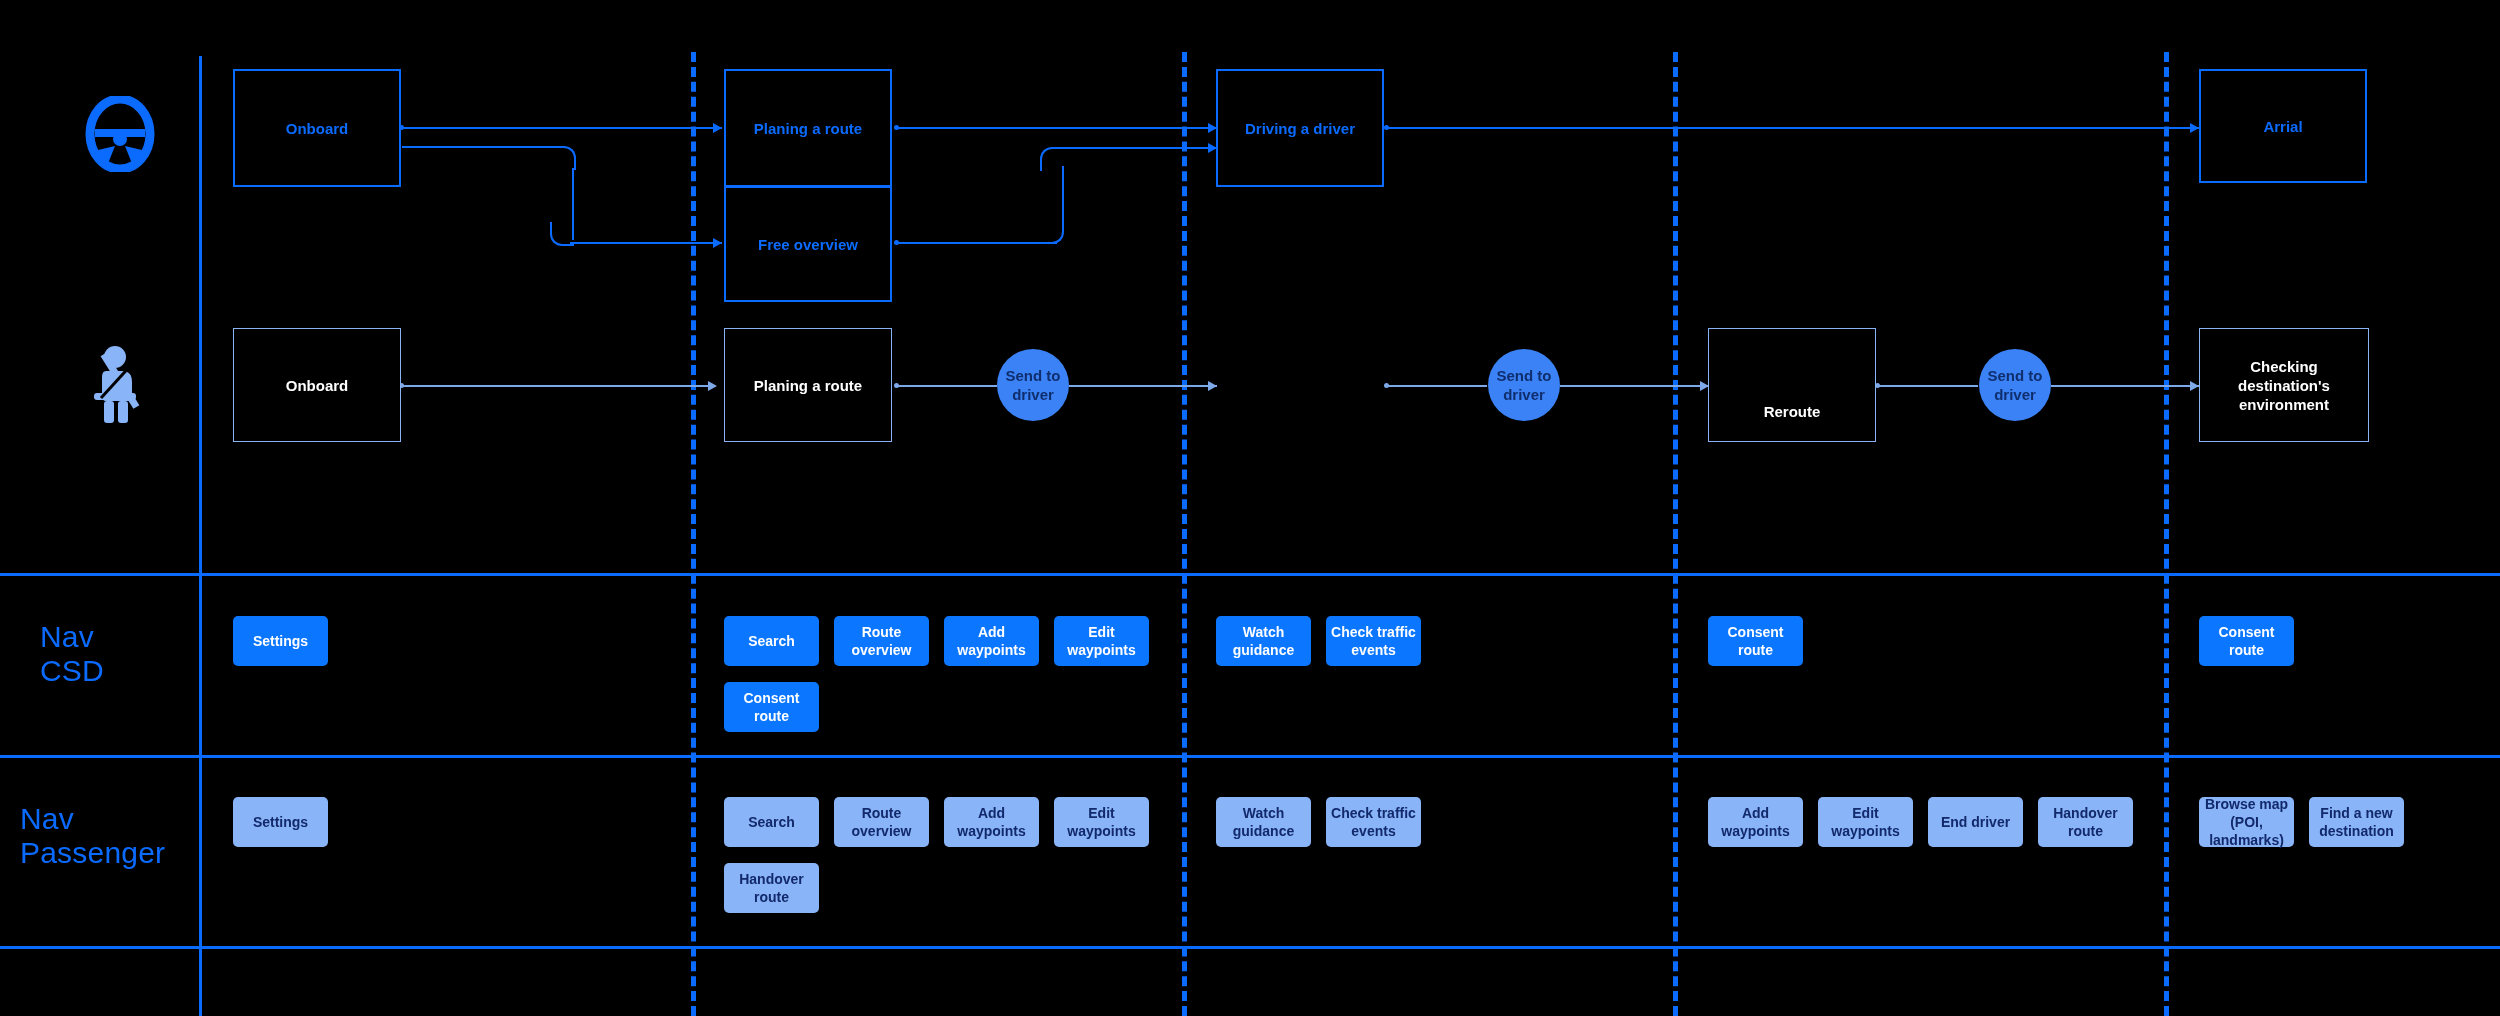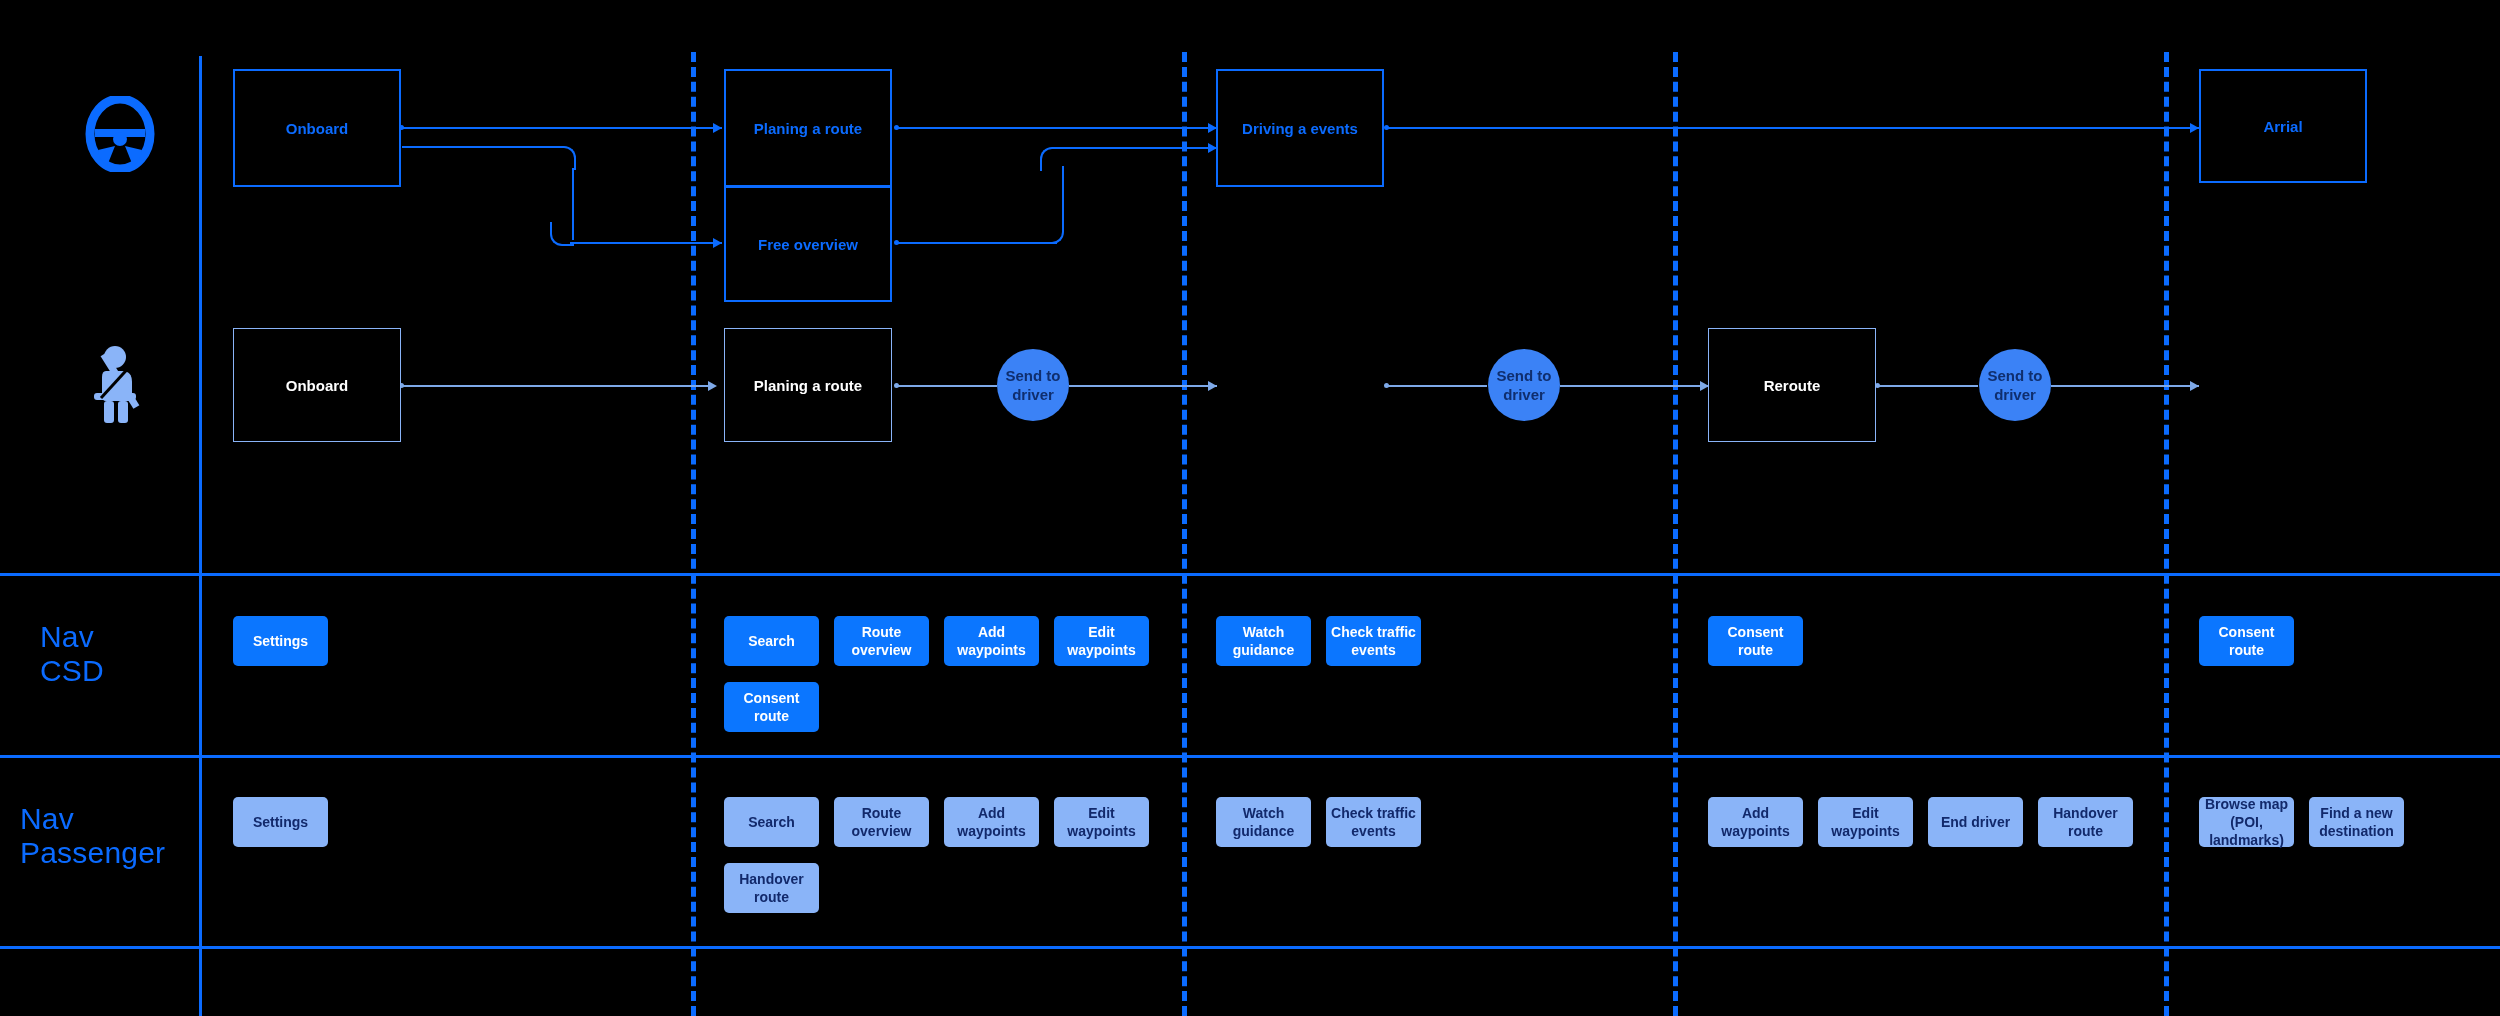--- a/index.html
+++ b/index.html
@@ -138,21 +138,21 @@
   <div class="fbox driver" style="left:233px;top:69px;width:168px;height:118px;">
     <span>Onboard</span>
   </div>
   <div class="fbox driver" style="left:724px;top:69px;width:168px;height:118px;">
     <span>Planing a route</span>
   </div>
   <div class="fbox driver" style="left:724px;top:186px;width:168px;height:116px;">
     <span>Free overview</span>
   </div>
   <div class="fbox driver" style="left:1216px;top:69px;width:168px;height:118px;">
-    <span>Driving a events</span>
+    <span>Driving a driver</span>
   </div>
   <div class="fbox driver" style="left:2199px;top:69px;width:168px;height:114px;">
     <span>Arrial</span>
   </div>
 
   <div class="conn-l" style="left:402px;top:385px;width:312px;height:1.5px;"></div>
   <div class="dot-l" style="left:399px;top:383px;"></div>
   <div class="arrow-l" style="left:708px;top:381px;"></div>
 
   <div class="conn-l" style="left:897px;top:385px;width:100px;height:1.5px;"></div>
@@ -169,22 +169,25 @@
   <div class="dot-l" style="left:1875px;top:383px;"></div>
   <div class="conn-l" style="left:2051px;top:385px;width:148px;height:1.5px;"></div>
   <div class="arrow-l" style="left:2190px;top:381px;"></div>
 
   <div class="fbox passenger" style="left:233px;top:328px;width:168px;height:114px;">
     <span>Onboard</span>
   </div>
   <div class="fbox passenger" style="left:724px;top:328px;width:168px;height:114px;">
     <span>Planing a route</span>
   </div>
-  <div class="fbox passenger" style="left:1708px;top:328px;width:168px;height:114px;">
+  <div class="fbox passenger" style="left:1708px;top:328px;width:168px;height:114px;align-items:flex-end;">
     <span>Reroute</span>
+  </div>
+  <div class="fbox passenger" style="left:2199px;top:328px;width:170px;height:114px;">
+    <span>Checking destination's environment</span>
   </div>
 
   <div class="circ" style="left:997px;top:349px;width:72px;height:72px;">
     <span>Send to driver</span>
   </div>
   <div class="circ" style="left:1488px;top:349px;width:72px;height:72px;">
     <span>Send to driver</span>
   </div>
   <div class="circ" style="left:1979px;top:349px;width:72px;height:72px;">
     <span>Send to driver</span>

